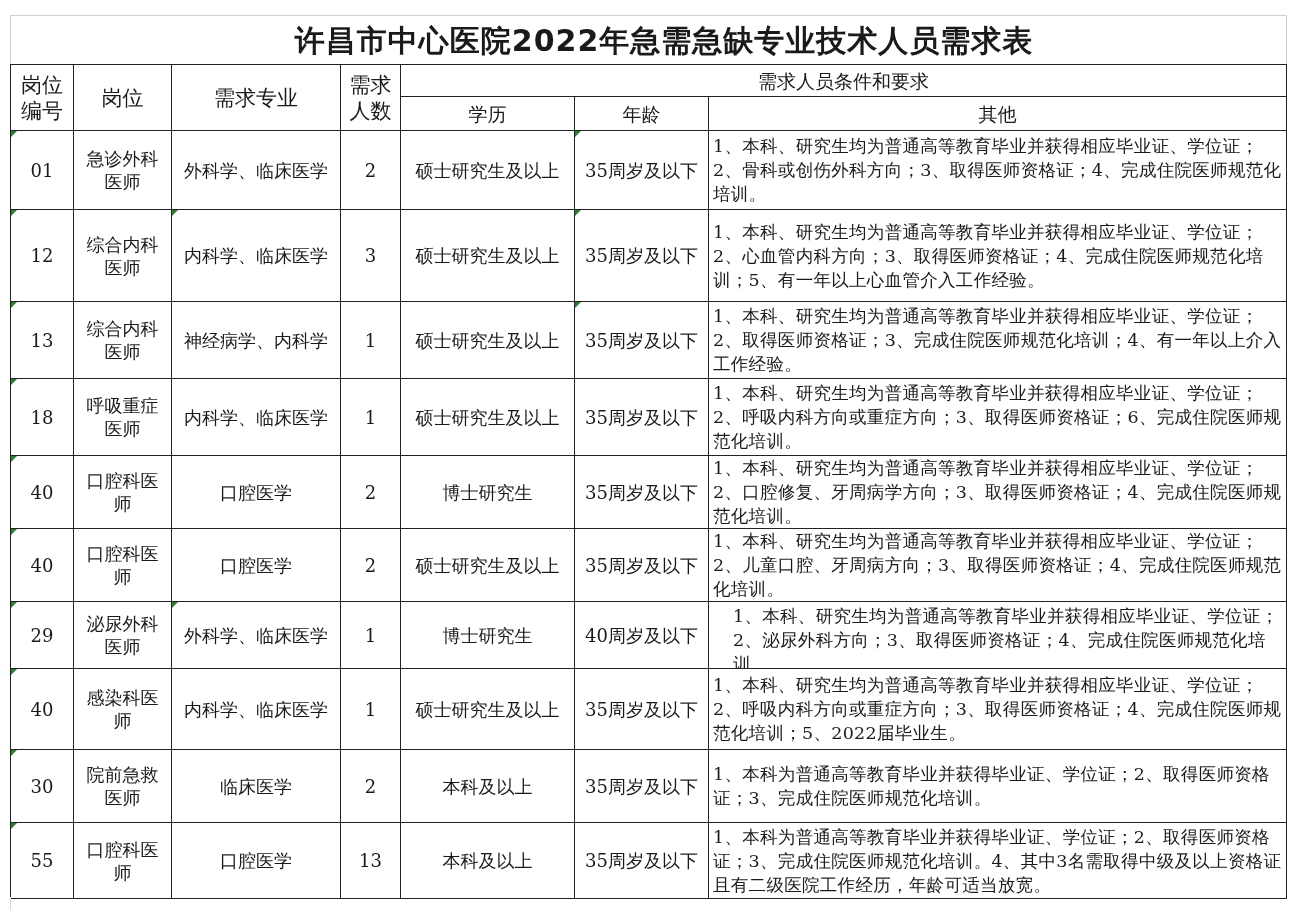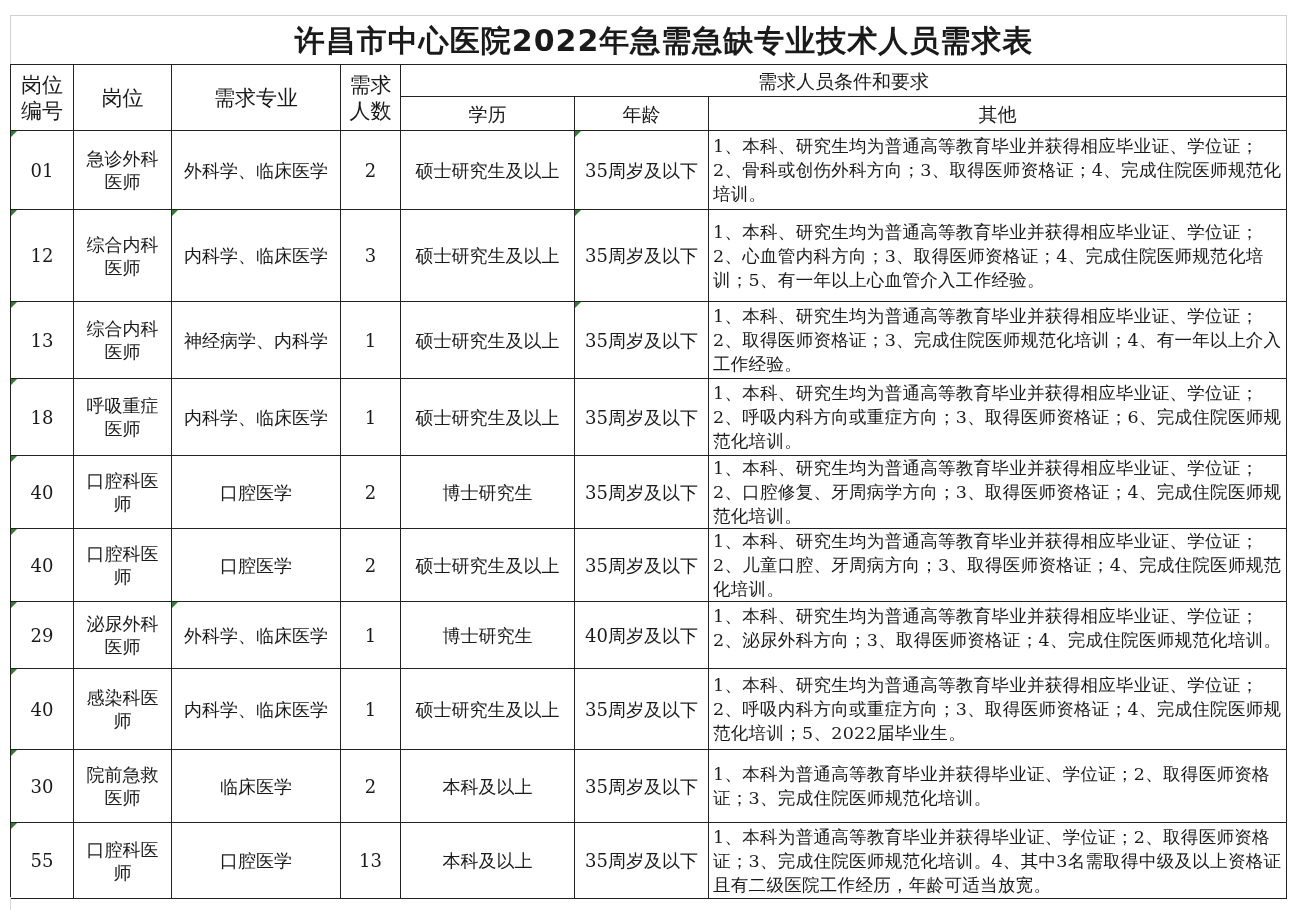--- a/index.html
+++ b/index.html
@@ -8,21 +8,21 @@
   .sheet { position:absolute; left:10px; top:15px; width:1276px; }
   table { border-collapse:collapse; table-layout:fixed; width:1276px; }
   td { border:1.5px solid #222; padding:0; text-align:center; vertical-align:middle;
        font-size:18px; line-height:23px; position:relative; }
   .title-cell { height:48px; font-size:30px; font-weight:bold; letter-spacing:1px;
                 border-top:1px solid #d0d0d0; border-left:1px solid #d0d0d0; border-right:1px solid #d0d0d0;
                 font-family:"DejaVu Sans","Liberation Sans",sans-serif;padding-left:31px; }
   .hdr { font-size:21px; line-height:26px; }
   .hdr-sub { font-size:19px; }
   .other { text-align:left; padding:0 4px 0 4px; font-size:17.5px; line-height:24px; letter-spacing:0.3px; }
-  .clip { overflow:hidden; }
+  .clip { overflow:hidden;margin-left:20px; }
   .tri { position:absolute; left:0; top:0; width:0; height:0;
          border-top:6px solid #2e7d32; border-right:6px solid transparent; }
   .gridline { position:absolute; left:10px; top:897px; width:1276px; height:13px;
               border-left:1px solid #d8d8d8; }
 </style>
 </head>
 <body>
 
 <div class="sheet">
 <table>

